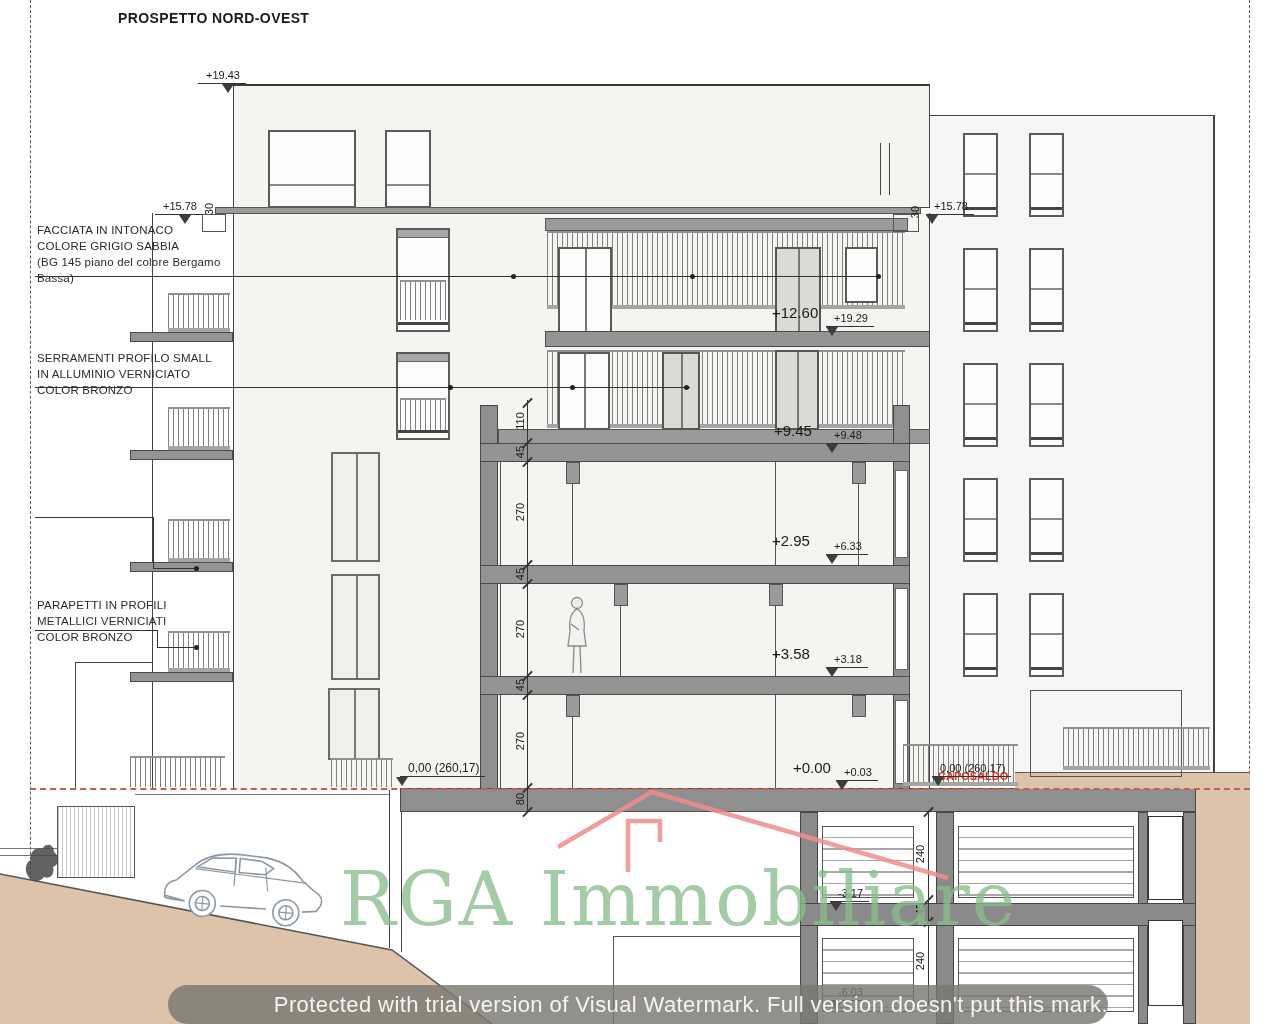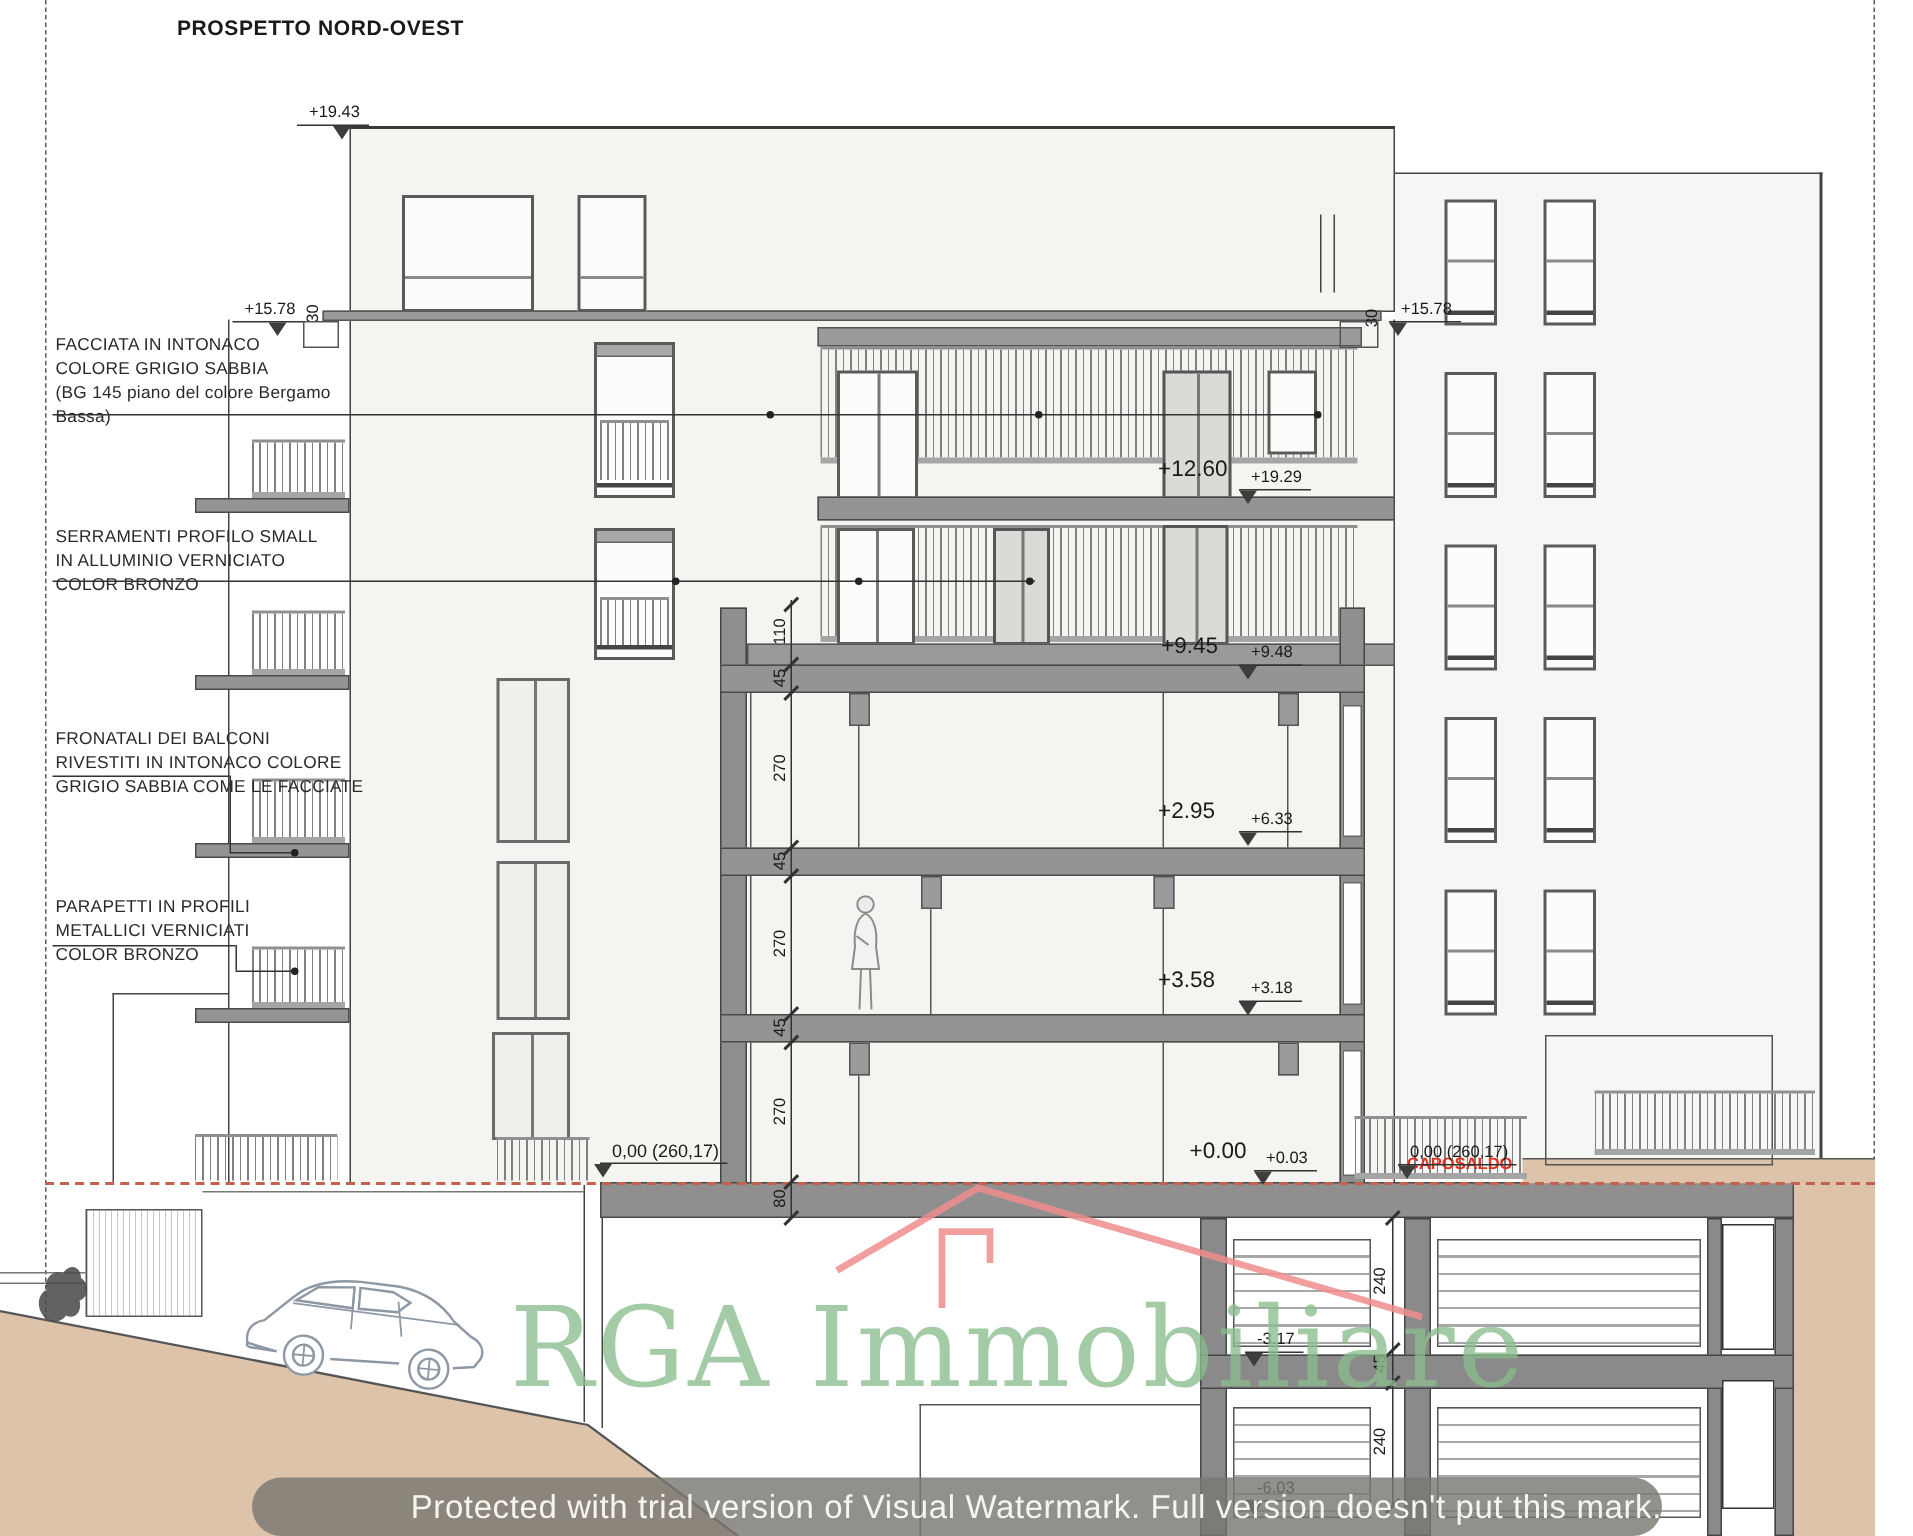--- a/index.html
+++ b/index.html
@@ -270,23 +270,20 @@
   <div class="p dot" style="left:876px;top:274px"></div>
 
   <div class="ann" style="left:37px;top:350px;width:200px">SERRAMENTI PROFILO SMALL
 IN ALLUMINIO VERNICIATO
 COLOR BRONZO</div>
   <div class="p hline" style="left:35px;top:387px;width:655px;border-color:#333"></div>
   <div class="p dot" style="left:448px;top:385px"></div>
   <div class="p dot" style="left:570px;top:385px"></div>
   <div class="p dot" style="left:684px;top:385px"></div>
 
-  <div class="ann" style="left:37px;top:485px;width:220px">FRONATALI DEI BALCONI
-RIVESTITI IN INTONACO COLORE
-GRIGIO SABBIA COME LE FACCIATE</div>
   <div class="p hline" style="left:35px;top:517px;width:118px;border-color:#333"></div>
   <div class="p vline" style="left:153px;top:517px;height:51px;border-color:#333"></div>
   <div class="p hline" style="left:153px;top:568px;width:43px;border-color:#333"></div>
   <div class="p dot" style="left:194px;top:566px"></div>
 
   <div class="ann" style="left:37px;top:597px;width:180px">PARAPETTI IN PROFILI
 METALLICI VERNICIATI
 COLOR BRONZO</div>
   <div class="p hline" style="left:35px;top:630px;width:122px;border-color:#333"></div>
   <div class="p vline" style="left:157px;top:630px;height:17px;border-color:#333"></div>

